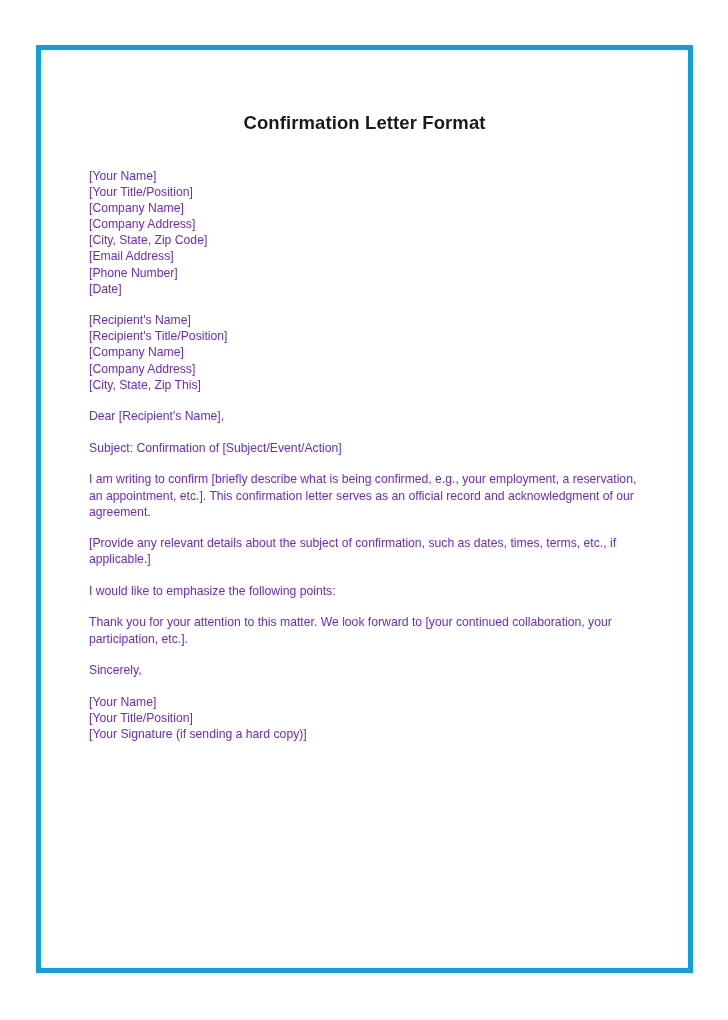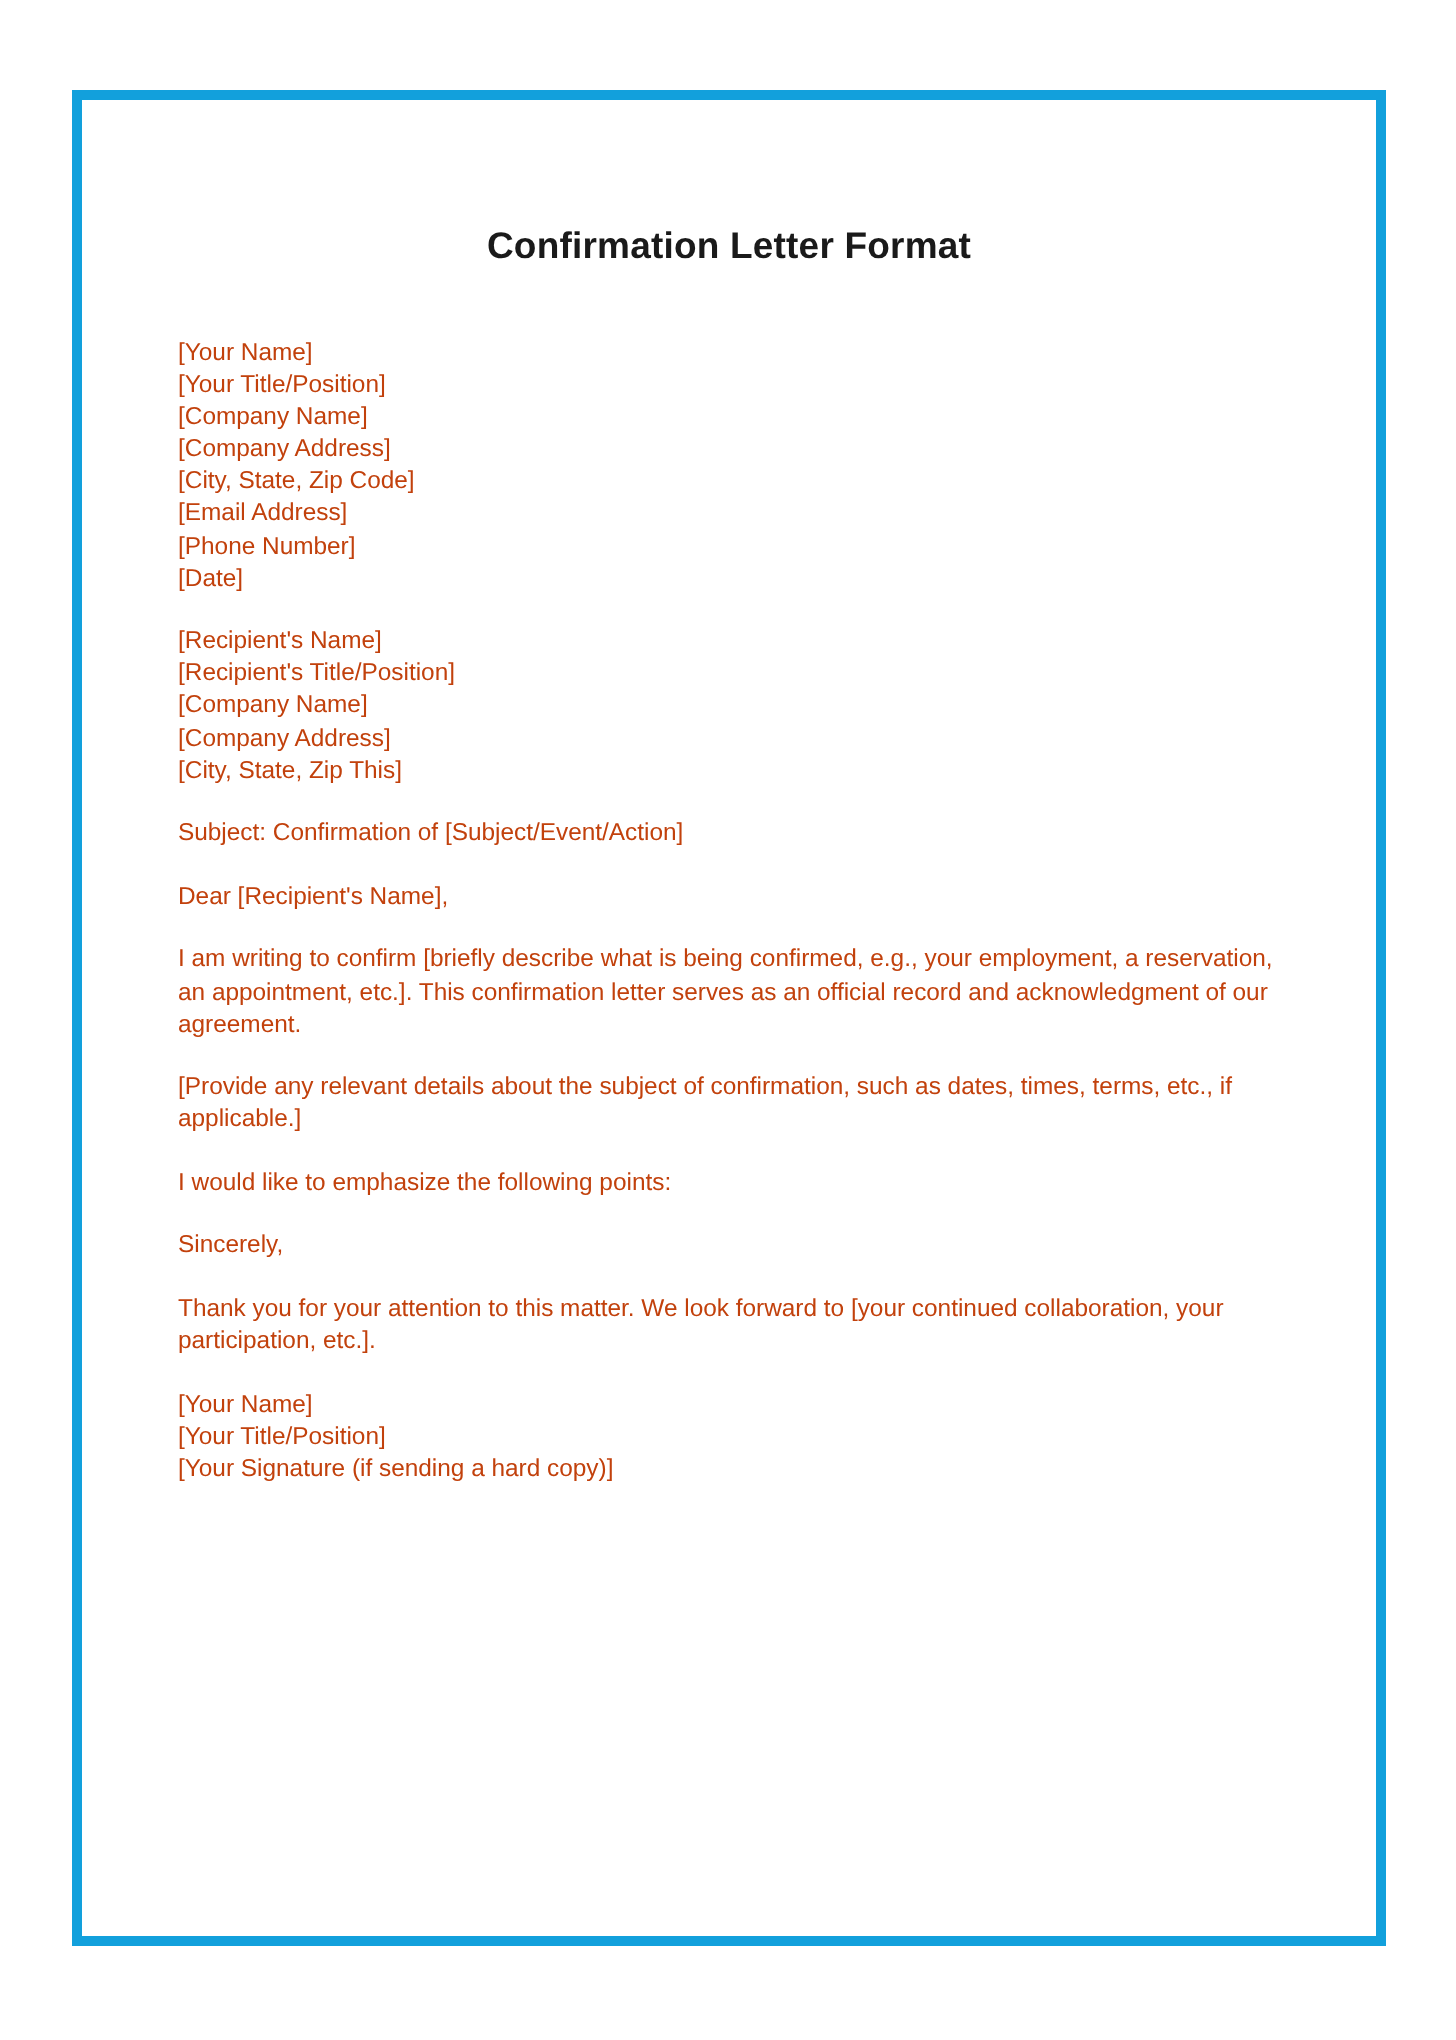--- a/index.html
+++ b/index.html
@@ -54,21 +54,21 @@
     letter-spacing: 0.1px;
   }
 
   .content {
     position: absolute;
     top: 118px;
     left: 0;
     width: 556px;
     font-size: 12.2px;
     line-height: 16.1px;
-    color: #c2410c;
+    color: #6d28d9;
   }
 
   .block {
     margin: 0 0 15.5px 0;
     padding: 0;
     white-space: pre-line;
   }
   .block:last-child { margin-bottom: 0; }
 </style>
 </head>
@@ -92,35 +92,35 @@
 [Email Address]
 [Phone Number]
 [Date]</p>
 
         <p class="block">[Recipient's Name]
 [Recipient's Title/Position]
 [Company Name]
 [Company Address]
 [City, State, Zip This]</p>
 
+        <p class="block">Dear [Recipient's Name],</p>
+
         <p class="block">Subject: Confirmation of [Subject/Event/Action]</p>
-
-        <p class="block">Dear [Recipient's Name],</p>
 
         <p class="block">I am writing to confirm [briefly describe what is being confirmed, e.g., your employment, a reservation, an appointment, etc.]. This confirmation letter serves as an official record and acknowledgment of our agreement.</p>
 
         <p class="block">[Provide any relevant details about the subject of confirmation, such as dates, times, terms, etc., if applicable.]</p>
 
         <p class="block">I would like to emphasize the following points:</p>
 
 
 
+        <p class="block">Thank you for your attention to this matter. We look forward to [your continued collaboration, your participation, etc.].</p>
+
         <p class="block">Sincerely,</p>
-
-        <p class="block">Thank you for your attention to this matter. We look forward to [your continued collaboration, your participation, etc.].</p>
 
         <p class="block">[Your Name]
 [Your Title/Position]
 [Your Signature (if sending a hard copy)]</p>
 
 
       </div>
     </div>
   </div>
 </div>

